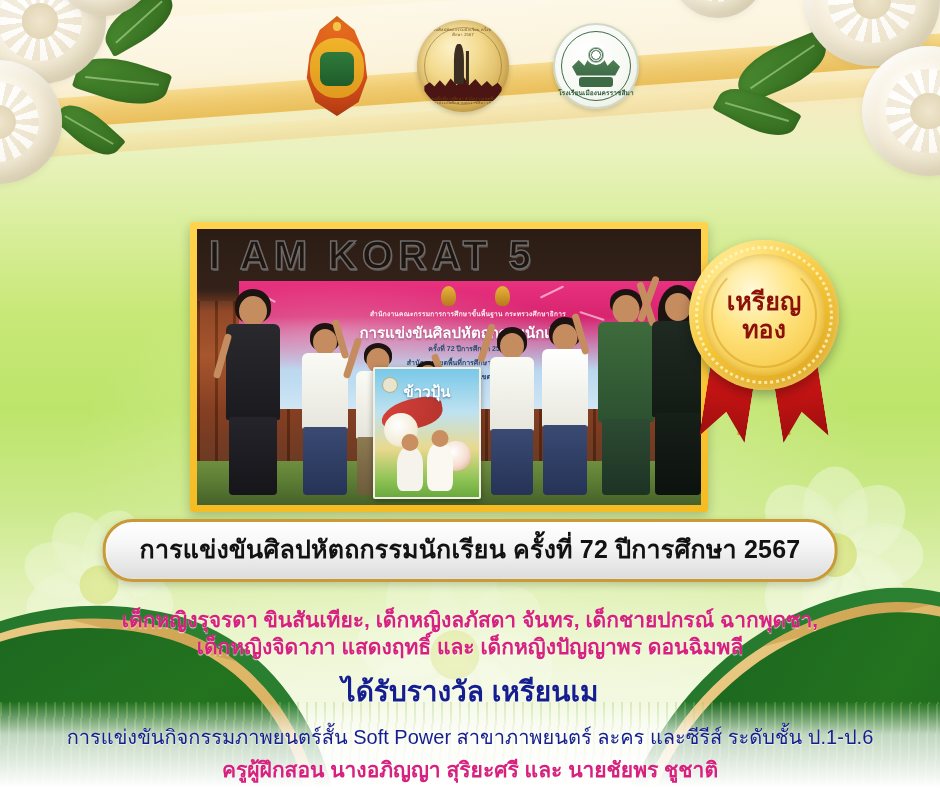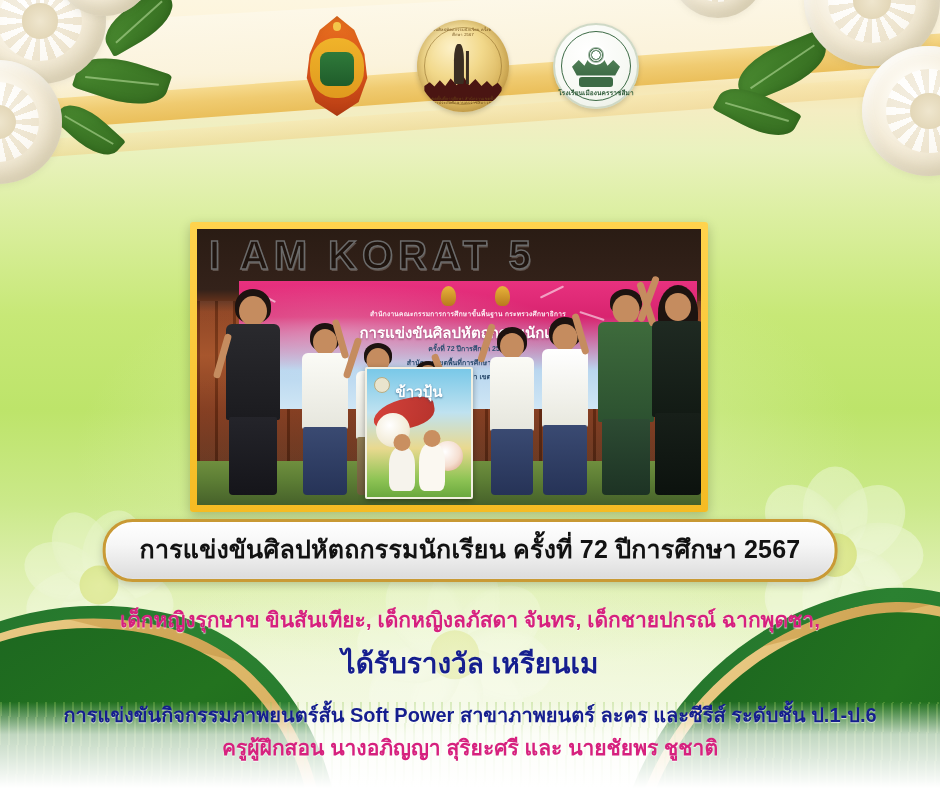--- a/index.html
+++ b/index.html
@@ -277,21 +277,21 @@
   .person { position:absolute; bottom:10px; }
   .p-head { position:absolute; left:50%; transform:translateX(-50%);
     border-radius:50%; background:#c58c5f; }
   .p-hair { position:absolute; left:50%; transform:translateX(-50%);
     border-radius:50% 50% 40% 40%; background:#1d1310; }
   .p-body { position:absolute; left:50%; transform:translateX(-50%); border-radius:6px 6px 2px 2px; }
   .p-skirt { position:absolute; left:50%; transform:translateX(-50%); border-radius:2px 2px 4px 4px; }
   .p-arm { position:absolute; width:7px; border-radius:4px; background:#c58c5f; }
 
   .poster-prop {
-    position:absolute; left:168px; bottom:6px; width:108px; height:132px;
+    position:absolute; left:176px; bottom:6px; width:108px; height:132px;
     border:2px solid #f2f0e2; border-radius:2px;
     background:
       linear-gradient(180deg,#79c8e8 0%, #bfe2f0 34%, #e9d98f 62%, #8fc455 86%, #6aa83e 100%);
     box-shadow:0 2px 6px rgba(0,0,0,.35);
     overflow:hidden;
   }
   .pp-title { position:absolute; top:11px; left:0; right:0; text-align:center;
     font-size:15px; font-weight:bold; color:#ffffff;
     text-shadow:0 1px 2px rgba(20,70,110,.7); }
   .pp-badge { position:absolute; top:8px; left:7px; width:16px; height:16px;
@@ -370,21 +370,21 @@
   }
   .names {
     font-size:21px; font-weight:bold; color:#d6217e; line-height:1.30;
     text-shadow:0 1px 1px rgba(255,255,255,.8);
   }
   .award {
     margin-top:8px; font-size:28px; font-weight:bold; color:#151e8e;
     text-shadow:0 1px 1px rgba(255,255,255,.75);
   }
   .event {
-    margin-top:14px; font-size:20px; font-weight:bold; color:#151e8e;
+    margin-top:8px; font-size:20px; font-weight:normal; color:#151e8e;
     text-shadow:0 1px 1px rgba(255,255,255,.7);
   }
   .teachers {
     margin-top:0; font-size:21px; font-weight:bold; color:#d6217e;
     text-shadow:0 1px 1px rgba(255,255,255,.8);
   }
 </style>
 </head>
 <body>
 
@@ -590,25 +590,41 @@
             <i></i>
           </span>
         <span class="pp-kid k2">
             <i></i>
           </span>
       </div>
 
     </div>
   </div>
 
+  <div class="medal">
+    <span class="ribbon-edge le"></span>
+    <span class="ribbon-edge re"></span>
+    <span class="ribbon-l"></span>
+    <span class="ribbon-r"></span>
+    <div class="medal-disc">
+      <span class="medal-rim"></span>
+      <span class="medal-rim2"></span>
+      <span class="medal-laurel"></span>
+      <div class="medal-text">
+        <span>เหรียญ</span>
+        <span>ทอง</span>
+      </div>
+    </div>
+  </div>
 
   <div class="title-pill">
     <div class="title-text">การแข่งขันศิลปหัตถกรรมนักเรียน ครั้งที่ 72 ปีการศึกษา 2567</div>
   </div>
 
   <div class="textblock">
-    <div class="names">เด็กหญิงรุกษาข ขินสันเทียะ, เด็กหญิงลภัสดา จันทร, เด็กชายปกรณ์ ฉากพุดซา,</div>
+    <div class="names">เด็กหญิงรุจรดา ขินสันเทียะ, เด็กหญิงลภัสดา จันทร, เด็กชายปกรณ์ ฉากพุดซา,</div>
+    <div class="names">เด็กหญิงจิดาภา แสดงฤทธิ์ และ เด็กหญิงปัญญาพร ดอนฉิมพลี</div>
     <div class="award">ได้รับรางวัล เหรียนเม</div>
     <div class="event">การแข่งขันกิจกรรมภาพยนตร์สั้น Soft Power สาขาภาพยนตร์ ละคร และซีรีส์ ระดับชั้น ป.1-ป.6</div>
     <div class="teachers">ครูผู้ฝึกสอน นางอภิญญา สุริยะศรี และ นายชัยพร ชูชาติ</div>
   </div>
 
 </div>
 
 </body></html>

